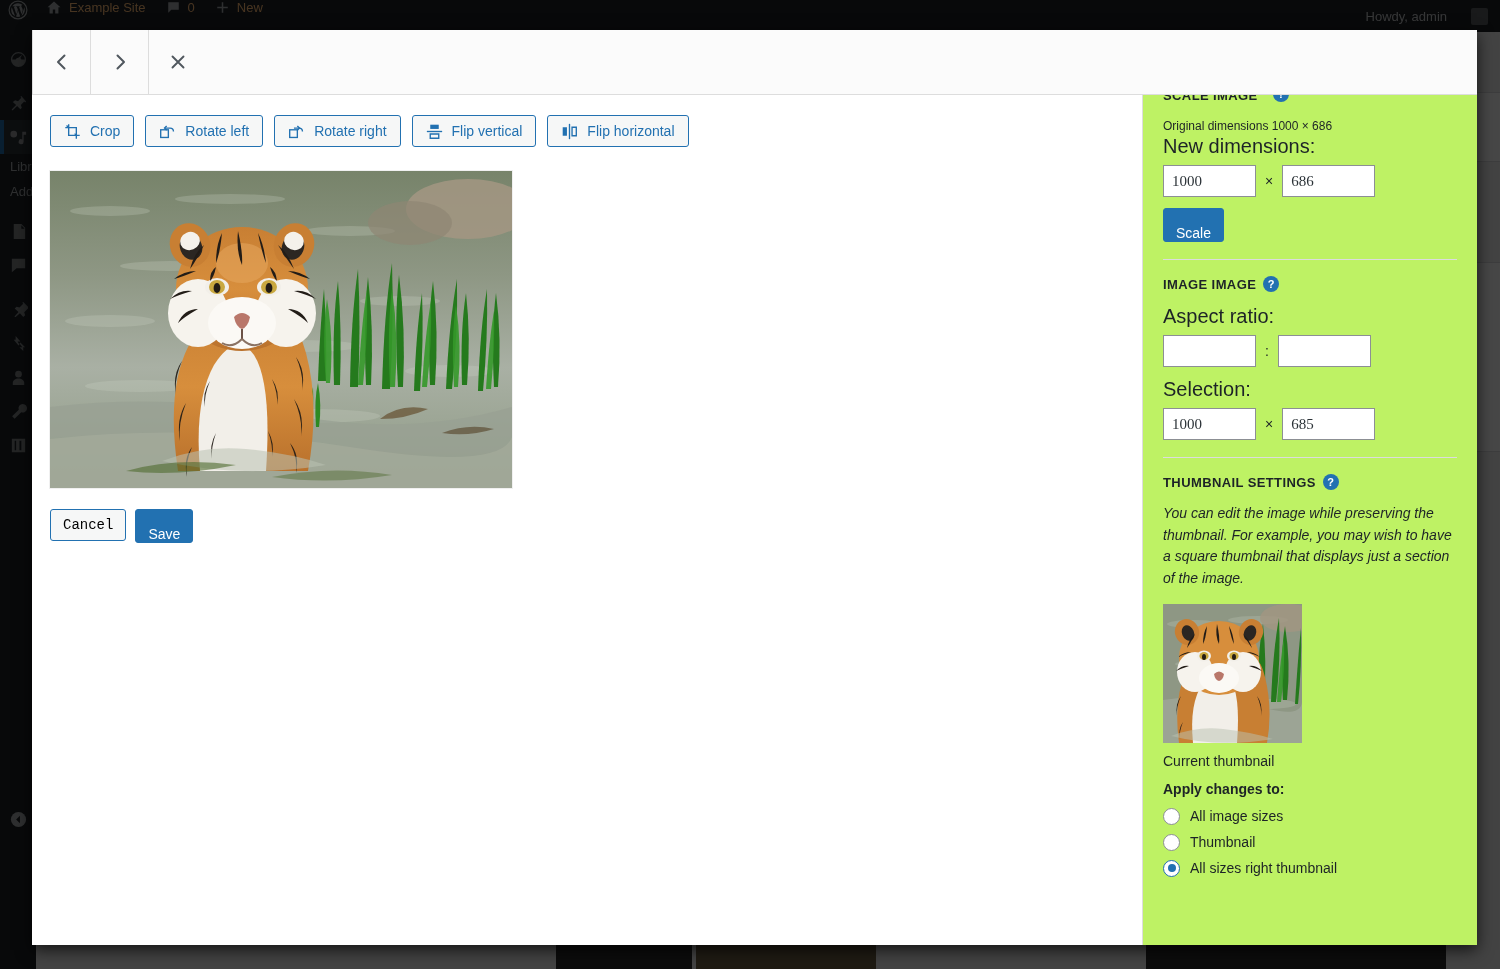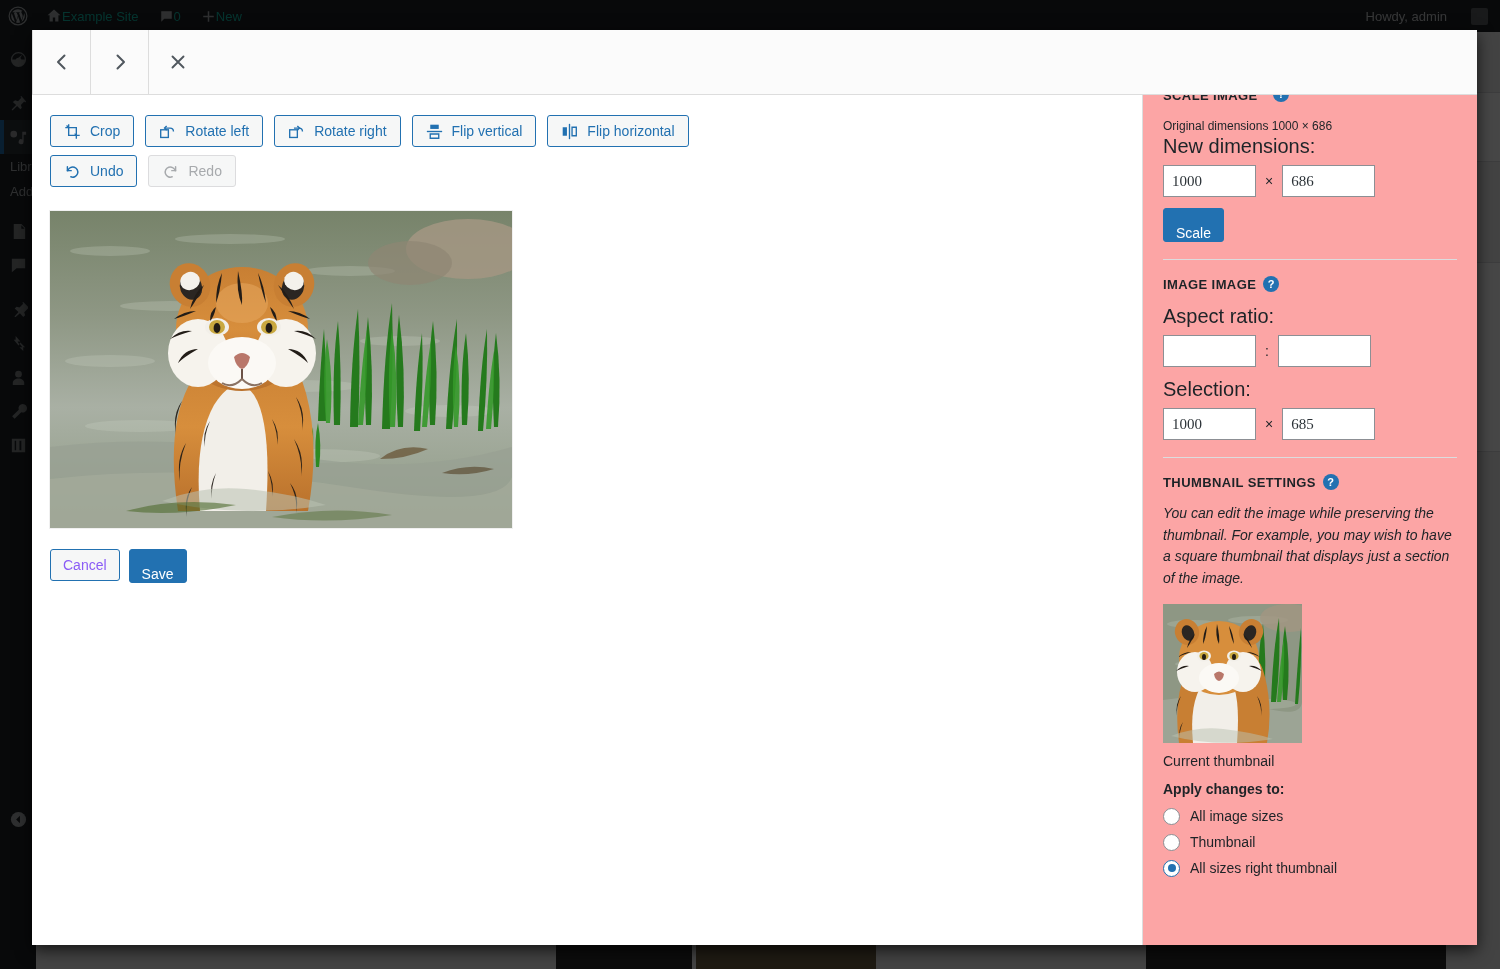--- a/index.html
+++ b/index.html
@@ -12,21 +12,21 @@
 
   
   #bg-root { position: absolute; inset: 0; background: #f0f0f1; }
 
   #admin-bar {
     position: absolute; top: 0; left: 0; width: 1500px; height: 32px;
     background: #1d2327; color: #c3c4c7;
     display: flex; align-items: center; font-size: 13px;
     z-index: 5;
   }
-  .ab-item { display: flex; align-items: center; padding: 0 10px; height: 32px; color: #14b8a6; }
+  .ab-item { display: flex; align-items: flex-start; gap: 7px; padding: 0 10px; height: 32px; color: #fdba74; }
   .ab-logo { width: 36px; justify-content: center; padding: 0; }
   .ab-right { margin-left: auto; display: flex; align-items: center; gap: 24px; padding-right: 12px; }
   .ab-avatar { width: 17px; height: 17px; background: #5a5d61; border-radius: 2px; display:block; }
   .ab-ico svg { display: block; }
 
   #admin-menu {
     position: absolute; top: 32px; left: 0; width: 36px; bottom: 0;
     background: #1d2327;
     z-index: 4;
   }
@@ -100,34 +100,34 @@
   }
 
   #image-wrap { margin-top: 24px; }
   #edit-image {
     width: 462px; height: 317px; display: block;
     border: 0; outline: 1px solid rgba(0,0,0,.06);
   }
 
   #action-row { display: flex; gap: 9px; margin-top: 21px; }
   .btn-secondary {
-    height: 32px; padding: 0 12px; font-size: 14px; font-family: Liberation Sans, sans-serif;
+    height: 32px; padding: 0 12px; font-size: 14px; font-family: Liberation Mono, monospace;
     background: #f6f7f7; border: 1px solid #2271b1; border-radius: 3px;
-    color: #8b5cf6; cursor: pointer;
+    color: #000000; cursor: pointer;
   }
   .btn-primary {
     height: 32px; padding: 16px 12px; font-size: 14px; font-family: inherit;
     background: #2271b1; border: 1px solid #2271b1; border-radius: 3px;
     color: #fff; cursor: pointer;
   }
 
   
   #settings-pane {
     width: 335px; flex: 0 0 335px;
-    background: #fca5a5; border-left: 1px solid #ddd;
+    background: #bef264; border-left: 1px solid #ddd;
     padding: 0 20px; overflow: hidden; position: relative;
   }
   .cut-top {
     height: 22px; position: relative; overflow: hidden;
   }
   .cut-top .cut-label {
     position: absolute; bottom: 14px; left: 0;
     font-size: 13px; font-weight: bold; color: #1d2327; letter-spacing: .4px;
     white-space: nowrap;
   }
@@ -382,42 +382,20 @@
             <svg width="17" height="17" viewBox="0 0 20 20" fill="#2271b1">
                 <path d="M2 5h5v10H2z"></path>
                 <path d="M9.2 1h1.6v18H9.2z"></path>
                 <path d="M13 5h5v10h-5z" fill="none" stroke="#2271b1" stroke-width="1.6"></path>
               </svg>
           </span>
           <span>Flip horizontal</span>
         </button>
       </div>
 
-      <div id="tool-row2">
-        <button class="tool-btn">
-          <span>
-            <svg width="17" height="17" viewBox="0 0 20 20" fill="none" stroke="#2271b1" stroke-width="1.7" stroke-linecap="round">
-                <path d="M4 9V4.5"></path>
-                <path d="M4 9h4.5"></path>
-                <path d="M4.5 9A6 6 0 1 1 8 16.2"></path>
-              </svg>
-          </span>
-          <span>Undo</span>
-        </button>
-        <button class="tool-btn disabled">
-          <span>
-            <svg width="17" height="17" viewBox="0 0 20 20" fill="none" stroke="#a7aaad" stroke-width="1.7" stroke-linecap="round">
-                <path d="M16 9V4.5"></path>
-                <path d="M16 9h-4.5"></path>
-                <path d="M15.5 9A6 6 0 1 0 12 16.2"></path>
-              </svg>
-          </span>
-          <span>Redo</span>
-        </button>
-      </div>
 
       <div id="image-wrap">
         <svg id="edit-image" viewBox="0 0 462 317" preserveAspectRatio="none">
           <defs>
             <linearGradient id="water" x1="0" y1="0" x2="0" y2="1">
               <stop offset="0" stop-color="#77836a"></stop>
               <stop offset="0.33" stop-color="#8e9784"></stop>
               <stop offset="0.62" stop-color="#a9b0a4"></stop>
               <stop offset="1" stop-color="#8e9a84"></stop>
             </linearGradient>

